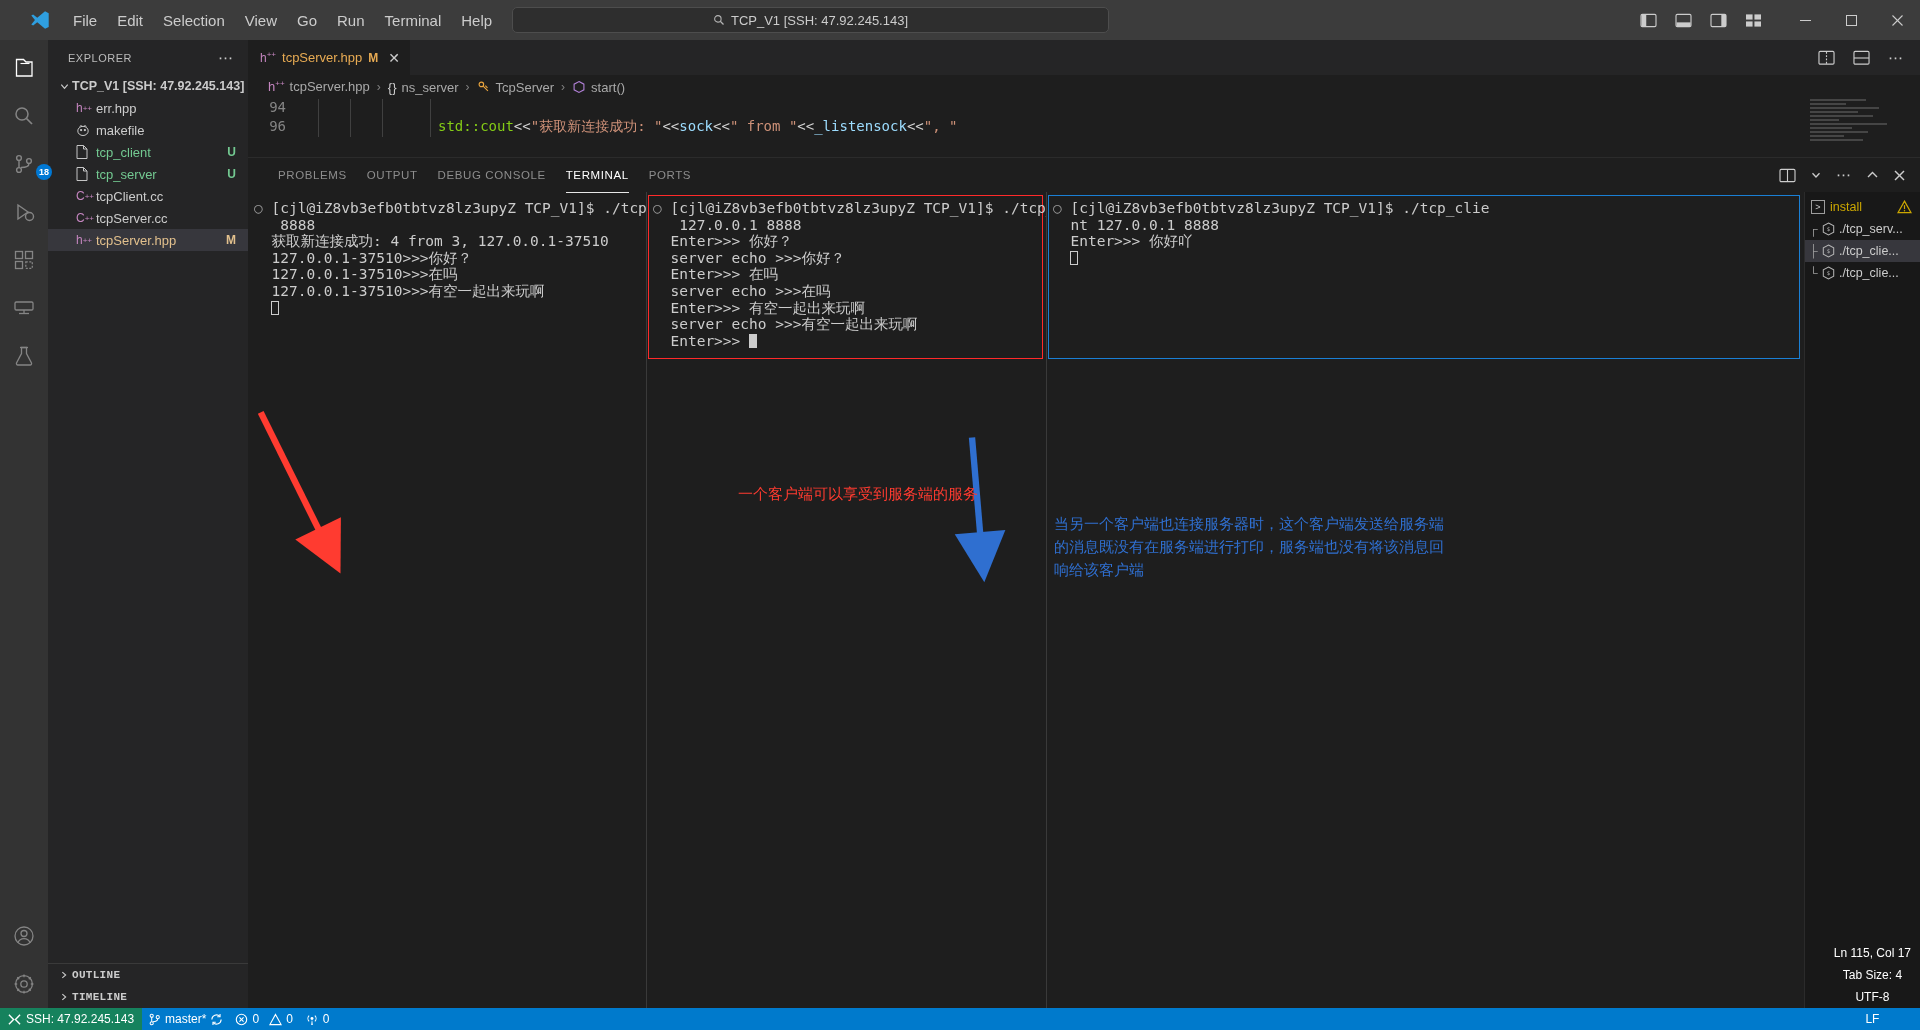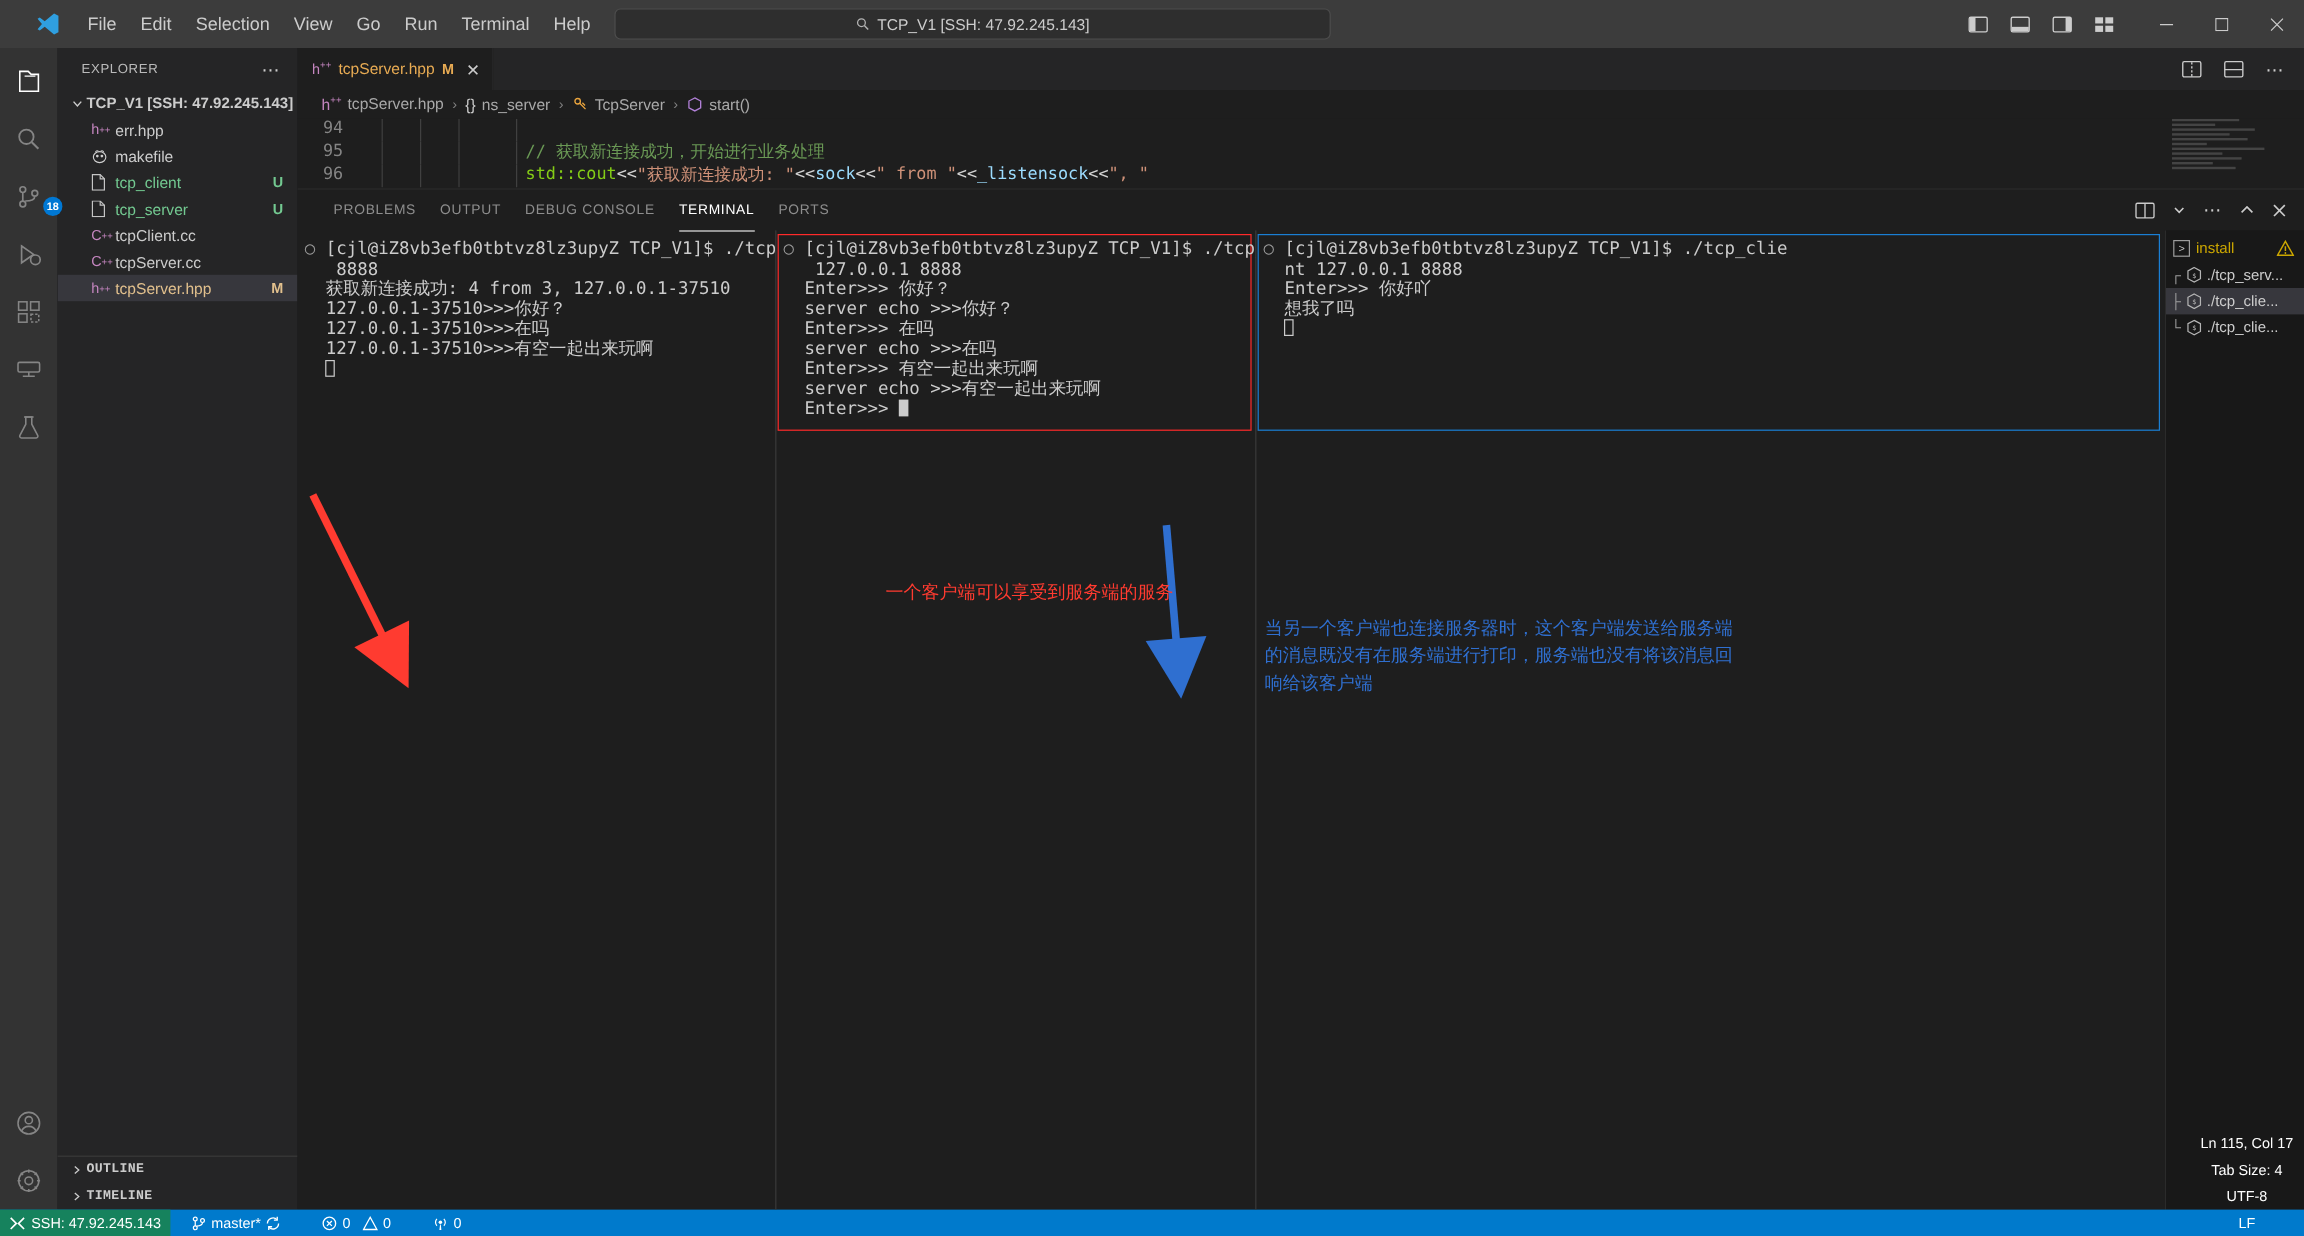--- a/index.html
+++ b/index.html
@@ -202,21 +202,21 @@
 
   
   .statusbar {
     height: 22px; background: #007acc; display: flex; align-items: center; flex: 0 0 22px;
     font-size: 12px; color: #ffffff;
   }
   .sb-remote {
     background: #16825d; height: 22px; display: flex; align-items: center; gap: 5px;
     padding: 0 8px; font-size: 12px;
   }
-  .sb-it { display: flex; align-items: center; gap: 4px; padding: 0 17px; height: 22px; }
+  .sb-it { display: flex; align-items: center; gap: 4px; padding: 0 6px; height: 22px; }
   .sb-right { margin-left: auto; display: flex; align-items: center; flex-direction: column; }
   .sb-right .sb-it { padding: 0 9px; }
   svg { display: block; }
 </style>
 </head>
 <body>
 
 <div class="app">
 
   <div class="titlebar">
@@ -520,30 +520,20 @@
 
       <div class="editor">
         <div class="code-line">
           <span class="lnum">94</span>
           <span class="indent-guides">
             <span class="ig" style="left:8px"></span>
               <span class="ig" style="left:40px"></span>
             <span class="ig" style="left:72px"></span>
               <span class="ig" style="left:120px"></span>
           </span>
-        </div>
-        <div class="code-line">
-          <span class="lnum">95</span>
-          <span class="indent-guides">
-            <span class="ig" style="left:8px"></span>
-              <span class="ig" style="left:40px"></span>
-            <span class="ig" style="left:72px"></span>
-              <span class="ig" style="left:120px"></span>
-          </span>
-          <span class="ccomment">// 获取新连接成功，开始进行业务处理</span>
         </div>
         <div class="code-line">
           <span class="lnum">96</span>
           <span class="indent-guides">
             <span class="ig" style="left:8px"></span>
               <span class="ig" style="left:40px"></span>
             <span class="ig" style="left:72px"></span>
               <span class="ig" style="left:120px"></span>
           </span>
           <span class="cplain">std::cout</span>
@@ -636,21 +626,20 @@
                 <div class="tline">&nbsp;&nbsp;<span>Enter&gt;&gt;&gt; </span><span class="cursor-block"></span></div>
               </div>
             </div>
 
             <div class="term t3">
               <div class="outline-blue"></div>
               <div class="term-inner">
                 <div class="tline"><span class="bullet">○</span> <span>[cjl@iZ8vb3efb0tbtvz8lz3upyZ TCP_V1]$ ./tcp_clie</span></div>
                 <div class="tline">&nbsp;&nbsp;<span>nt 127.0.0.1 8888</span></div>
                 <div class="tline">&nbsp;&nbsp;<span>Enter&gt;&gt;&gt; 你好吖</span></div>
-                <div class="tline">&nbsp;&nbsp;<span>想我了吗</span></div>
                 <div class="tline">&nbsp;&nbsp;<span class="cursor-hollow"></span></div>
               </div>
             </div>
 
             <div class="annot">
               <svg width="100%" height="100%" viewBox="0 0 1225 648" preserveAspectRatio="none" style="position:absolute;left:0;top:0">
                 <defs>
                   <marker id="arrR" markerWidth="9" markerHeight="9" refX="4.5" refY="4.5" orient="auto">
                     <path d="M0.5,0.5 L8.5,4.5 L0.5,8.5 z" fill="#ff3b30"></path>
                   </marker>

